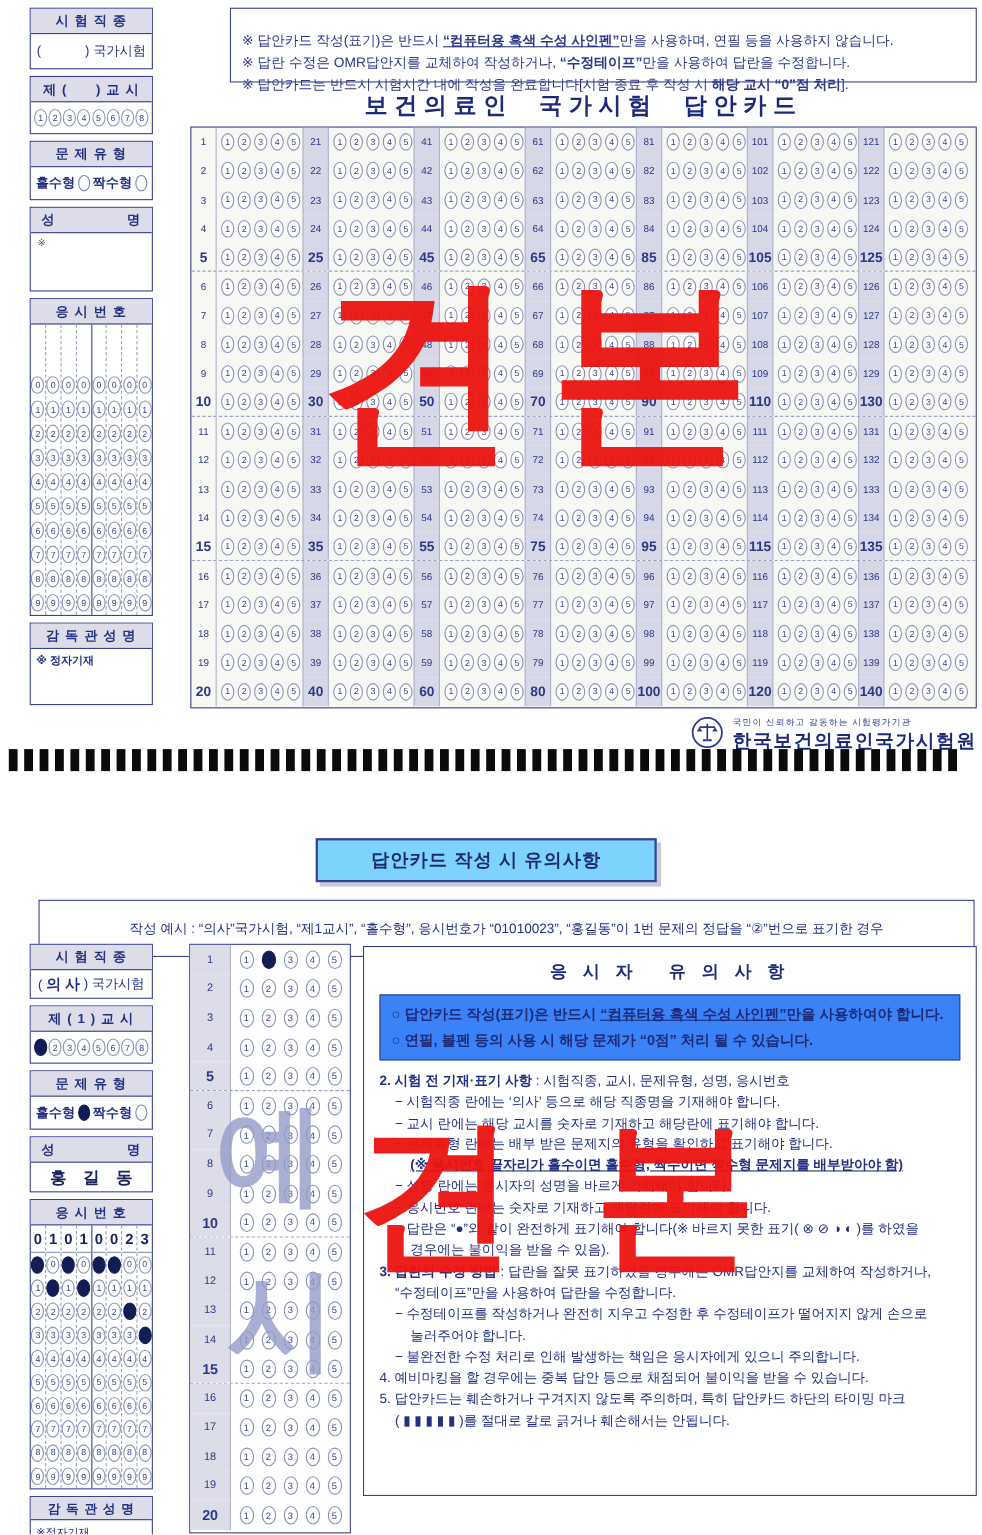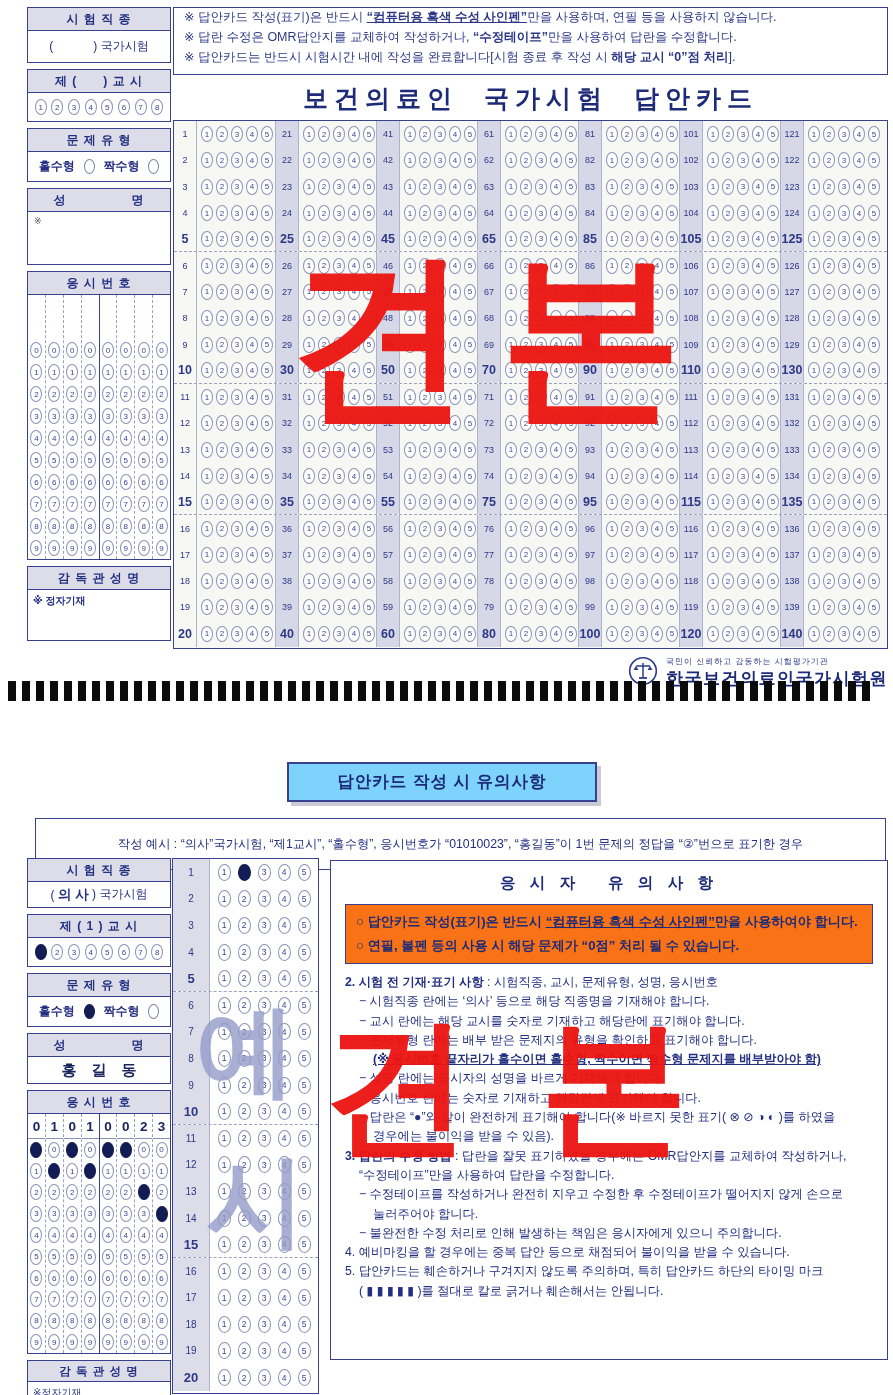--- a/index.html
+++ b/index.html
@@ -1,19 +1,19 @@
 <!DOCTYPE html>
 <html><head>
 <meta charset="utf-8">
 <style>
   html,body{margin:0;padding:0;background:#fff;}
   .page{position:relative;width:893px;height:1395px;background:#ffffff;overflow:hidden;
         font-family:"Liberation Sans","DejaVu Sans",sans-serif;color:#2c3787;}
   .box{border:1.6px solid #39418f;background:#fff;box-sizing:border-box;}
-  .sb{position:absolute;left:27px;width:144px;}
+  .sb{position:absolute;left:27px;width:112px;}
   .sb .box{margin-bottom:6px;}
   .sb-h{background:#dcdde9;border-bottom:1.3px solid #39418f;color:#232f80;font-weight:bold;
         font-size:12px;text-align:center;padding:3px 0 2px;white-space:pre;letter-spacing:1px;}
   .val{display:flex;align-items:center;justify-content:center;font-size:12px;color:#232f80;white-space:pre;}
   
   .bub{box-sizing:border-box;display:inline-flex;align-items:center;justify-content:center;
        width:12px;height:16px;border:1px solid #8a92b4;border-radius:50%;font-size:8px;
        color:#3a4390;background:#fff;flex:none;}
   .bub.filled{background:#131d55;border-color:#131d55;color:transparent;}
   .oval{width:11px;height:15px;border:1px solid #7d86ac;border-radius:50%;background:#fff;box-sizing:border-box;}
@@ -27,24 +27,24 @@
   .xcol.xsolid{border-right:1px solid #39418f;}
   .xcol.xlast{border-right:none;}
   .xwrite{height:44px;width:100%;}
   .xdigit{height:25px;width:100%;display:flex;align-items:center;justify-content:center;
           font-weight:bold;font-size:13.5px;color:#1a2560;border-bottom:1px solid #8a92b4;box-sizing:border-box;}
   .xcell{display:flex;align-items:center;justify-content:center;width:100%;}
   #examno-top .xcell{height:22px;}
   #examno-bottom .xcell{height:21.4px;}
   
   .main{position:absolute;left:173px;top:7px;width:715px;}
-  .nb{height:68px;padding:0 10px;font-size:12.5px;}
+  .nb{height:68px;padding:20px 10px;font-size:12.5px;margin-left:36px;}
   .nb .ln{line-height:19.8px;white-space:pre;}
   .b{font-weight:bold;} .u{text-decoration:underline;}
-  .card-title{margin-top:7px;text-align:center;font-size:25px;font-weight:bold;color:#1d2a78;
+  .card-title{margin-top:7px;text-align:center;font-size:21px;font-weight:bold;color:#1d2a78;
               letter-spacing:6px;white-space:pre;}
   .grid{margin-top:5px;height:529px;background:#f7f7f3;position:relative;overflow:hidden;}
   .grow{display:flex;height:26.3px;align-items:stretch;}
   .grow.dash{border-bottom:1px dashed #9aa2c0;box-sizing:border-box;}
   .gcell{display:flex;align-items:center;width:101px;flex:none;}
   .glab{width:22px;flex:none;align-self:stretch;display:flex;align-items:center;justify-content:center;
         font-size:9px;color:#2d3886;background:#d6d7e7;border-left:1px solid #aeb2cc;border-right:1px solid #aeb2cc;}
   .gcell.g0 .glab{background:transparent;border-left:none;}
   .glab.b5{font-size:12.5px;font-weight:bold;}
   .gbubs{display:flex;gap:3px;margin-left:4px;}
@@ -70,21 +70,21 @@
   .slab{width:36px;flex:none;align-self:stretch;display:flex;align-items:center;justify-content:center;
         font-size:10px;color:#2d3886;background:#dcdde9;border-right:1px solid #aeb2cc;}
   .slab.b5{font-size:13px;font-weight:bold;}
   .sbubs{flex:1;display:flex;align-items:center;justify-content:center;gap:7px;}
   .sbubs .bub{width:13px;height:17px;font-size:8.5px;}
   
   .panel{position:absolute;left:330px;top:860px;width:558px;height:500px;border:1.6px solid #39418f;
          background:#fff;box-sizing:border-box;padding:8px 14px;}
   .panel-title{text-align:center;font-size:15.5px;font-weight:bold;color:#1d2a78;letter-spacing:5px;
                margin:4px 0 10px;white-space:pre;}
-  .hlbox{border:1.6px solid #39418f;background:#f97316;padding:5px 10px;font-size:13.2px;color:#1d2a78;}
+  .hlbox{border:1.6px solid #39418f;background:#3b82f6;padding:5px 10px;font-size:13.2px;color:#1d2a78;}
   .hlbox .ln{line-height:24px;}
   .pbody{margin-top:9px;font-size:12.3px;color:#232f80;}
   .pbody .ln{line-height:19.3px;}
   .ind1{padding-left:14px;} .ind2{padding-left:28px;}
   
   .wm-red{position:absolute;display:flex;color:#ec1410;font-weight:bold;line-height:1;
           pointer-events:none;z-index:40;opacity:.95;}
   .wm-ex{position:absolute;color:rgba(148,155,200,.8);font-weight:bold;line-height:1;
          pointer-events:none;z-index:30;}
   #wm-top{left:288px;top:245px;font-size:182px;gap:30px;}

